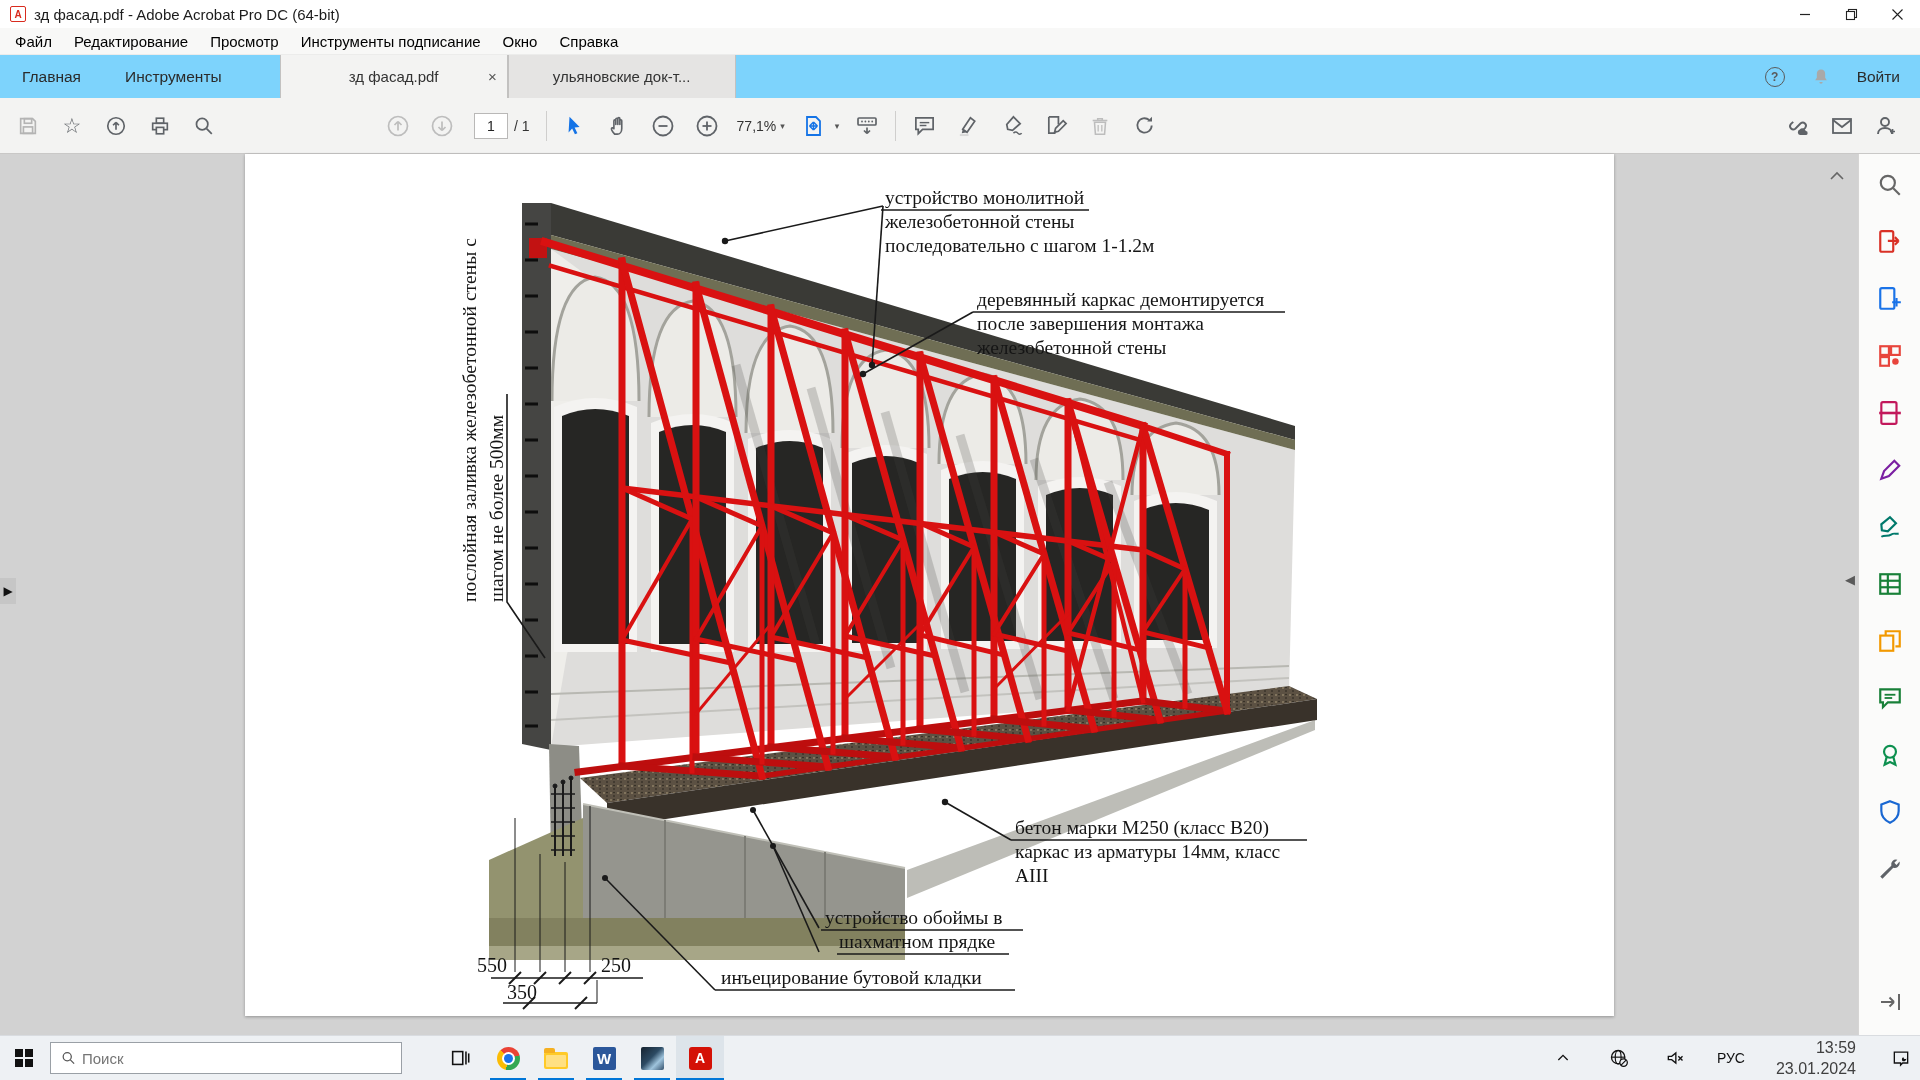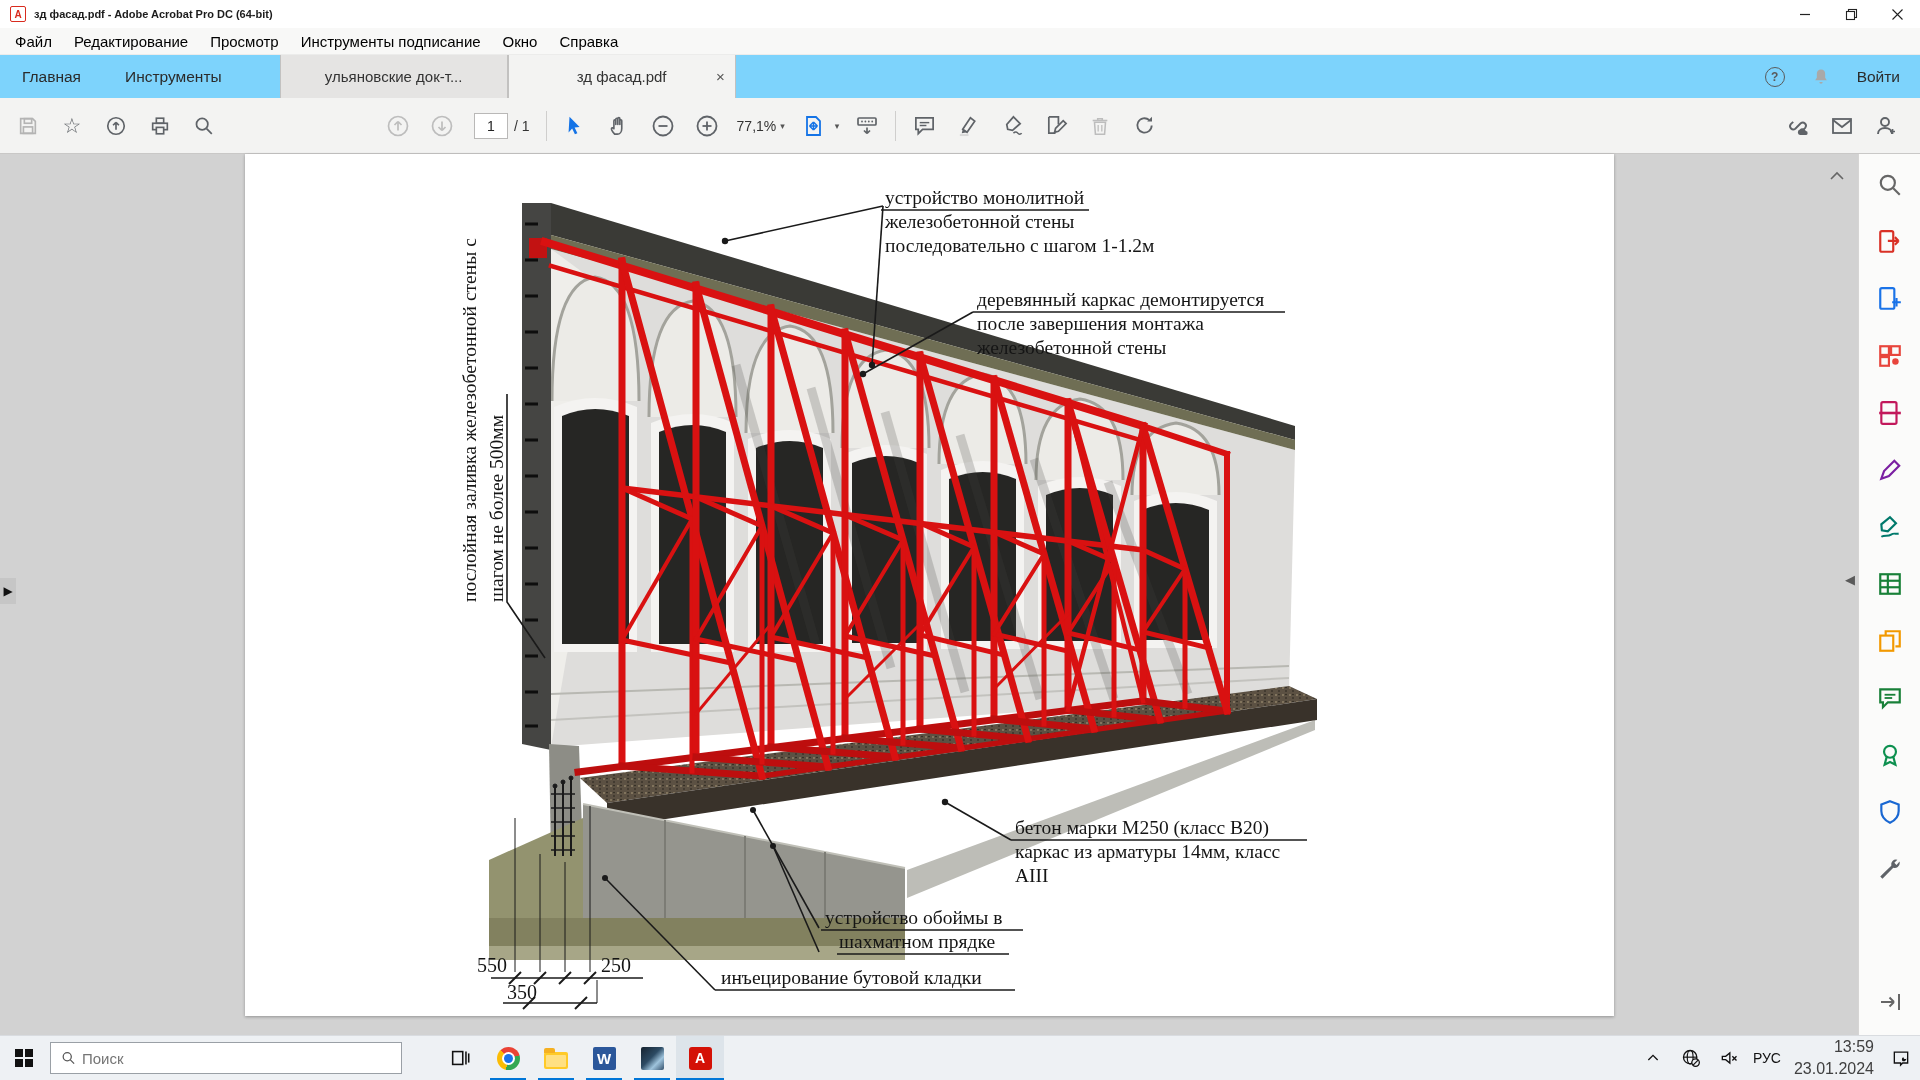--- a/index.html
+++ b/index.html
@@ -1,20 +1,20 @@
 <!DOCTYPE html>
 <html><head>
 <meta charset="utf-8">
 <style>
   * { margin:0; padding:0; box-sizing:border-box; }
   html,body { width:1920px; height:1080px; overflow:hidden; font-family:"Liberation Sans",sans-serif; background:#fff; }
   
   .titlebar { height:28px; background:#fff; display:flex; align-items:center; }
   .titlebar .app-ico { width:16px; height:16px; margin:0 8px 0 10px; border:1.5px solid #d92b1e; border-radius:2px; display:flex; align-items:center; justify-content:center; color:#d92b1e; font-size:10px; font-weight:bold; }
-  .titlebar .t-text { font-size:11px; color:#1c1c1c;font-weight:bold; }
+  .titlebar .t-text { font-size:15px; color:#1c1c1c; }
   .win-controls { margin-left:auto; display:flex; height:100%; }
   .win-btn { width:46px; height:100%; display:flex; align-items:center; justify-content:center; color:#222; font-size:15px; }
   .win-btn svg { display:block; }
   
   .menubar { height:27px; background:#f8f8f7; display:flex; align-items:center; border-bottom:1px solid #ececeb; }
   .menu-item { font-size:15px; color:#000000; padding:0 11px; height:100%; display:flex; align-items:center; }
   .menu-item:first-child { margin-left:4px; }
   
   .tabbar { height:43px; background:#7dd3fc; display:flex; align-items:stretch; }
   .nav-tab { display:flex; align-items:center; padding:0 22px; font-size:15.5px; color:#2b2b2b; }
@@ -59,21 +59,21 @@
   .win-logo span { background:#111; }
   .chrome-ico { width:23px; height:23px; border-radius:50%; background:conic-gradient(from -45deg,#ea4335 0 33%,#34a853 0 66%,#fbbc05 0 100%); position:relative; }
   .chrome-ico::before { content:""; position:absolute; inset:5px; background:#fff; border-radius:50%; }
   .chrome-ico::after { content:""; position:absolute; inset:7px; background:#1a73e8; border-radius:50%; }
   .folder-ico { width:24px; height:17px; background:#ffca28; border-radius:2px; position:relative; margin-top:4px; }
   .folder-ico::before { content:""; position:absolute; top:-4px; left:0; width:11px; height:5px; background:#f5b021; border-radius:2px 2px 0 0; }
   .folder-ico::after { content:""; position:absolute; left:2px; right:2px; top:3px; bottom:2px; background:#ffe082; border-radius:1px; }
   .word-ico { width:23px; height:23px; background:#2b579a; border-radius:2px; color:#fff; font-weight:bold; font-size:15px; display:flex; align-items:center; justify-content:center; }
   .photos-ico { width:23px; height:23px; border-radius:2px; background:linear-gradient(135deg,#16222e 0%,#2c4a63 45%,#9fc4dd 70%,#35506b 100%); }
   .acro-ico { width:23px; height:23px; background:#d41106; border-radius:3px; color:#fff; font-weight:bold; font-size:14px; display:flex; align-items:center; justify-content:center; }
-  .tray { margin-left:auto; display:flex; align-items:flex-start; gap:0; }
+  .tray { margin-left:auto; display:flex; align-items:flex-end; gap:18px; }
   .tray-cell { width:38px; display:flex; align-items:center; justify-content:center; height:100%; }
   .lang { font-size:14px; color:#111; }
   .clock { text-align:right; font-size:16px; color:#404040; line-height:1.35; padding:0 8px; }
   
   .ann { font-family:"Liberation Serif","DejaVu Serif",serif; font-size:19.5px; fill:#151515; }
   .dim { font-family:"Liberation Serif","DejaVu Serif",serif; font-size:20px; fill:#151515; }
 </style>
 </head>
 <body>
 
@@ -106,27 +106,27 @@
   <div class="menu-item">Просмотр</div>
   <div class="menu-item">Инструменты подписание</div>
   <div class="menu-item">Окно</div>
   <div class="menu-item">Справка</div>
 </div>
 
 <div class="tabbar">
   <div class="nav-tab">Главная</div>
   <div class="nav-tab">Инструменты</div>
   <div style="width:36px"></div>
-  <div class="doc-tab">
-      <span>ульяновские док-т...</span>
-    </div>
   <div class="doc-tab active">
     <span>зд фасад.pdf</span>
     <span class="close-x">×</span>
   </div>
+  <div class="doc-tab">
+      <span>ульяновские док-т...</span>
+    </div>
   <div class="tab-right">
     <div class="help-circ">?</div>
     <svg width="20" height="20" viewBox="0 0 24 24">
         <path d="M12 3c-3.3 0-5 2.4-5 5v5l-2 3h14l-2-3V8c0-2.6-1.7-5-5-5z" fill="#a9a9a9"></path>
         <path d="M10 18a2 2 0 004 0z" fill="#a9a9a9"></path>
       </svg>
     <div class="signin">Войти</div>
   </div>
 </div>
 

